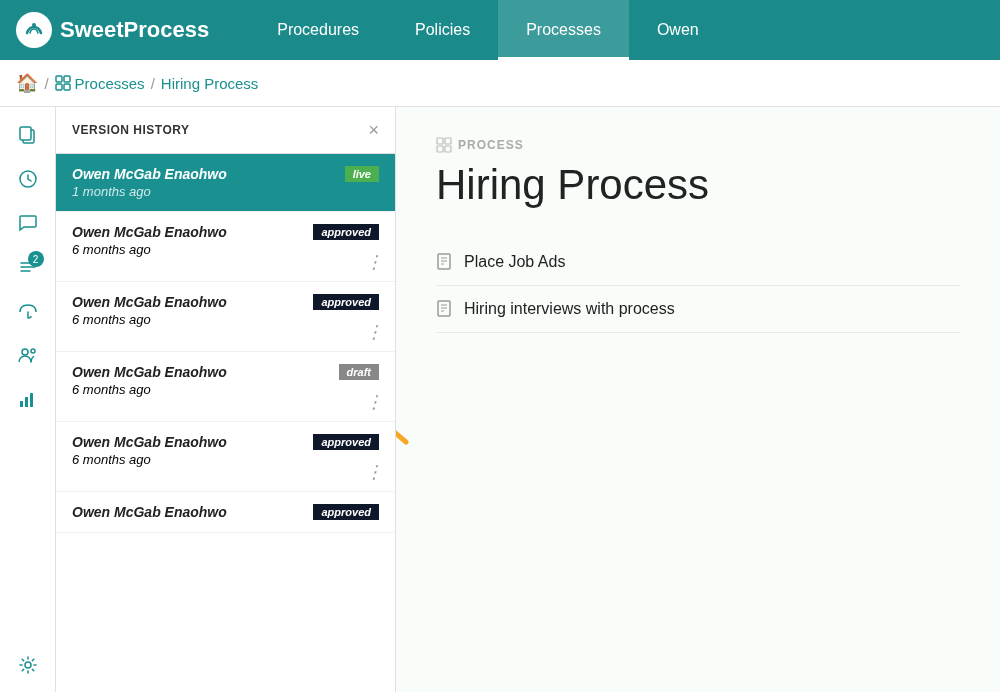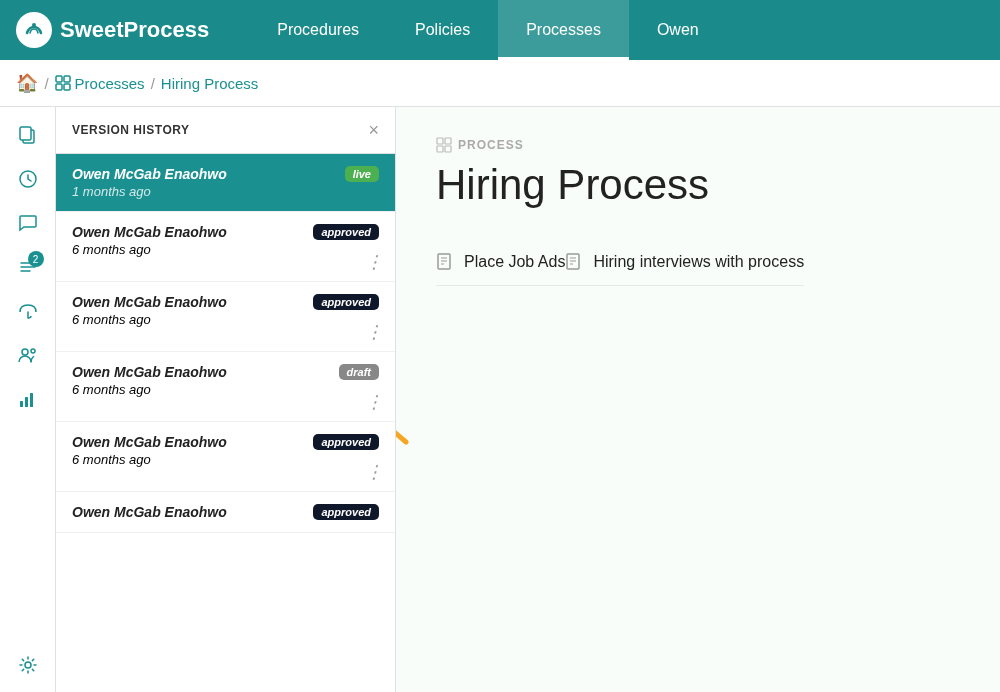--- a/index.html
+++ b/index.html
@@ -170,21 +170,21 @@
     }
     .version-time {
       font-size: 13px;
       color: #000000;
       margin-top: 2px;
     }
     .status-badge {
       font-size: 11px;
       font-weight: 700;
       padding: 2px 8px;
-      border-radius: 5px;
+      border-radius: 0;
       text-transform: lowercase;
     }
     .badge-live { background: #4caf50; color: white; }
     .badge-approved { background: #0f172a; color: white; }
     .badge-draft { background: #888; color: white; }
     .version-menu-btn {
       position: absolute;
       bottom: 10px; right: 12px;
       color: #999;
       font-size: 18px;
@@ -209,21 +209,21 @@
       margin-bottom: 8px;
     }
     .process-title {
       font-size: 42px;
       font-weight: 300;
       color: #222;
       margin-bottom: 30px;
     }
     .step-list {
       display: flex;
-      flex-direction: row;
+      flex-direction: column;
       gap: 0;
       margin-top: 20px;
     }
     .step-item {
       padding: 14px 0;
       border-bottom: 1px solid #e8e8e8;
       display: flex;
       align-items: center;
       gap: 10px;
       cursor: pointer;

